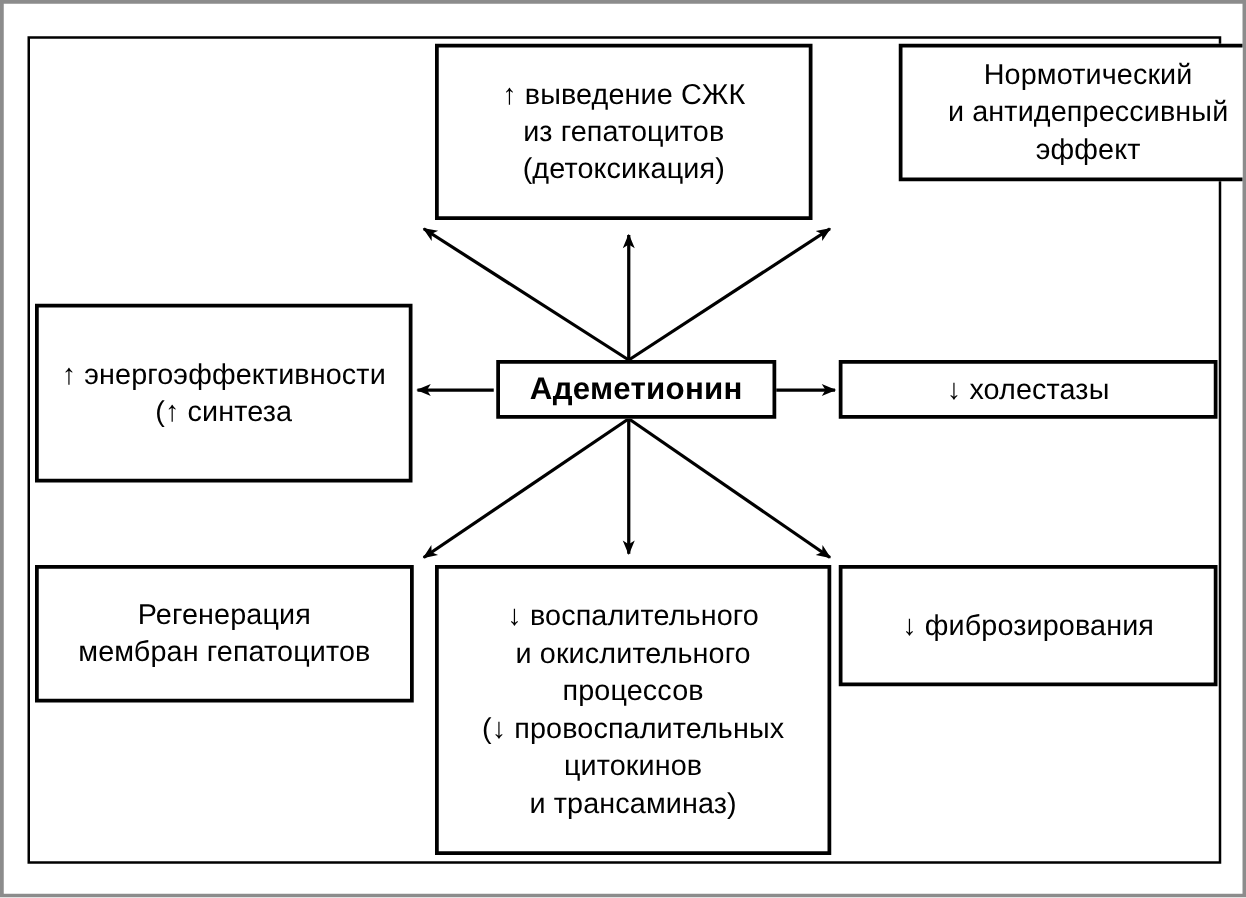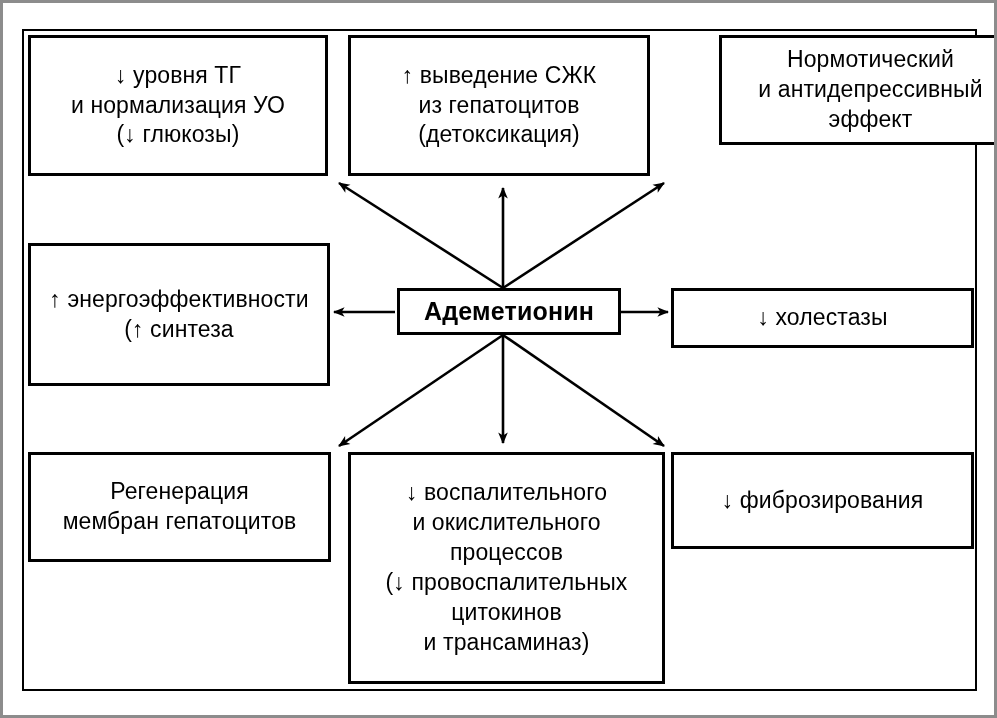--- a/index.html
+++ b/index.html
@@ -58,21 +58,21 @@
     letter-spacing: 0.2px;
   }
 
   
   #node-tg            { left: 25px;  top: 32px;  width: 300px;  height: 141px; }
   #node-sjk           { left: 345px; top: 32px;  width: 302px;  height: 141px; }
   #node-mood          { left: 668px; top: 32px;  width: 303px;  height: 110px; margin-left: 48px; }
 
   #node-energy        { left: 25px;  top: 240px; width: 302px;  height: 143px; align-items: center; }
   #node-ademetionine  { left: 394px; top: 285px; width: 224px;  height: 47px;  }
-  #node-cholestasis   { left: 668px; top: 285px; width: 303px;  height: 60px;  }
+  #node-cholestasis   { left: 668px; top: 285px; width: 303px;  height: 47px;  }
 
   #node-regeneration  { left: 25px;  top: 449px; width: 303px;  height: 110px;  }
   #node-inflammation  { left: 345px; top: 449px; width: 317px;  height: 232px; }
   #node-fibrosis      { left: 668px; top: 449px; width: 303px;  height: 97px;  }
 </style>
 </head>
 <body>
 
 <div id="page">
 
@@ -96,27 +96,20 @@
       <line x1="500" y1="332" x2="500" y2="440"></line>
       <line x1="500" y1="332" x2="661" y2="443"></line>
     </g>
 
     <g stroke="#000000" stroke-width="2.6" fill="none" marker-end="url(#ah)">
       <line x1="392" y1="309" x2="331" y2="309"></line>
       <line x1="609" y1="309" x2="665" y2="309"></line>
     </g>
   </svg>
 
-  <div class="node" id="node-tg">
-    <span class="lines">
-      <span class="ln">↓ уровня ТГ</span>
-      <span class="ln">и нормализация УО</span>
-      <span class="ln">(↓ глюкозы)</span>
-    </span>
-  </div>
 
   <div class="node" id="node-sjk">
     <span class="lines">
       <span class="ln">↑ выведение СЖК</span>
       <span class="ln">из гепатоцитов</span>
       <span class="ln">(детоксикация)</span>
     </span>
   </div>
 
   <div class="node" id="node-mood">

